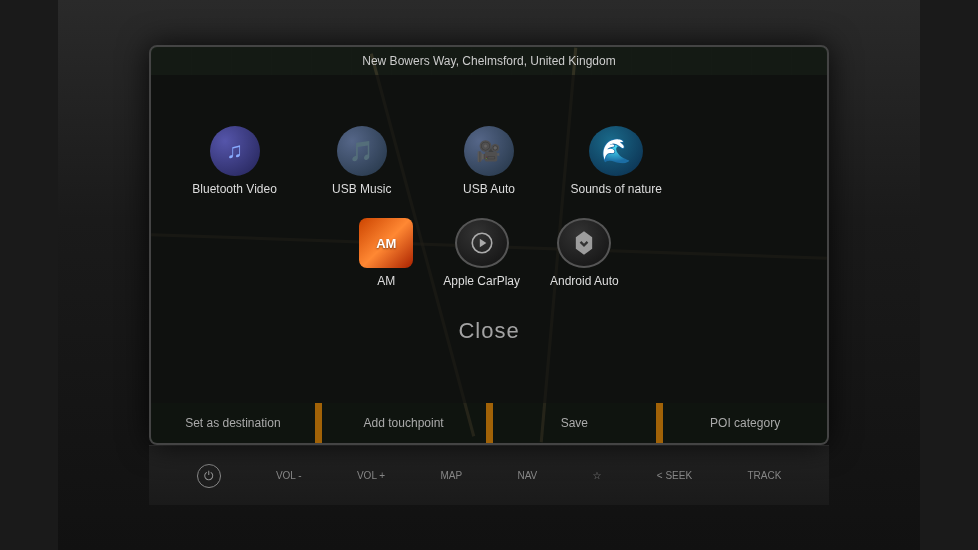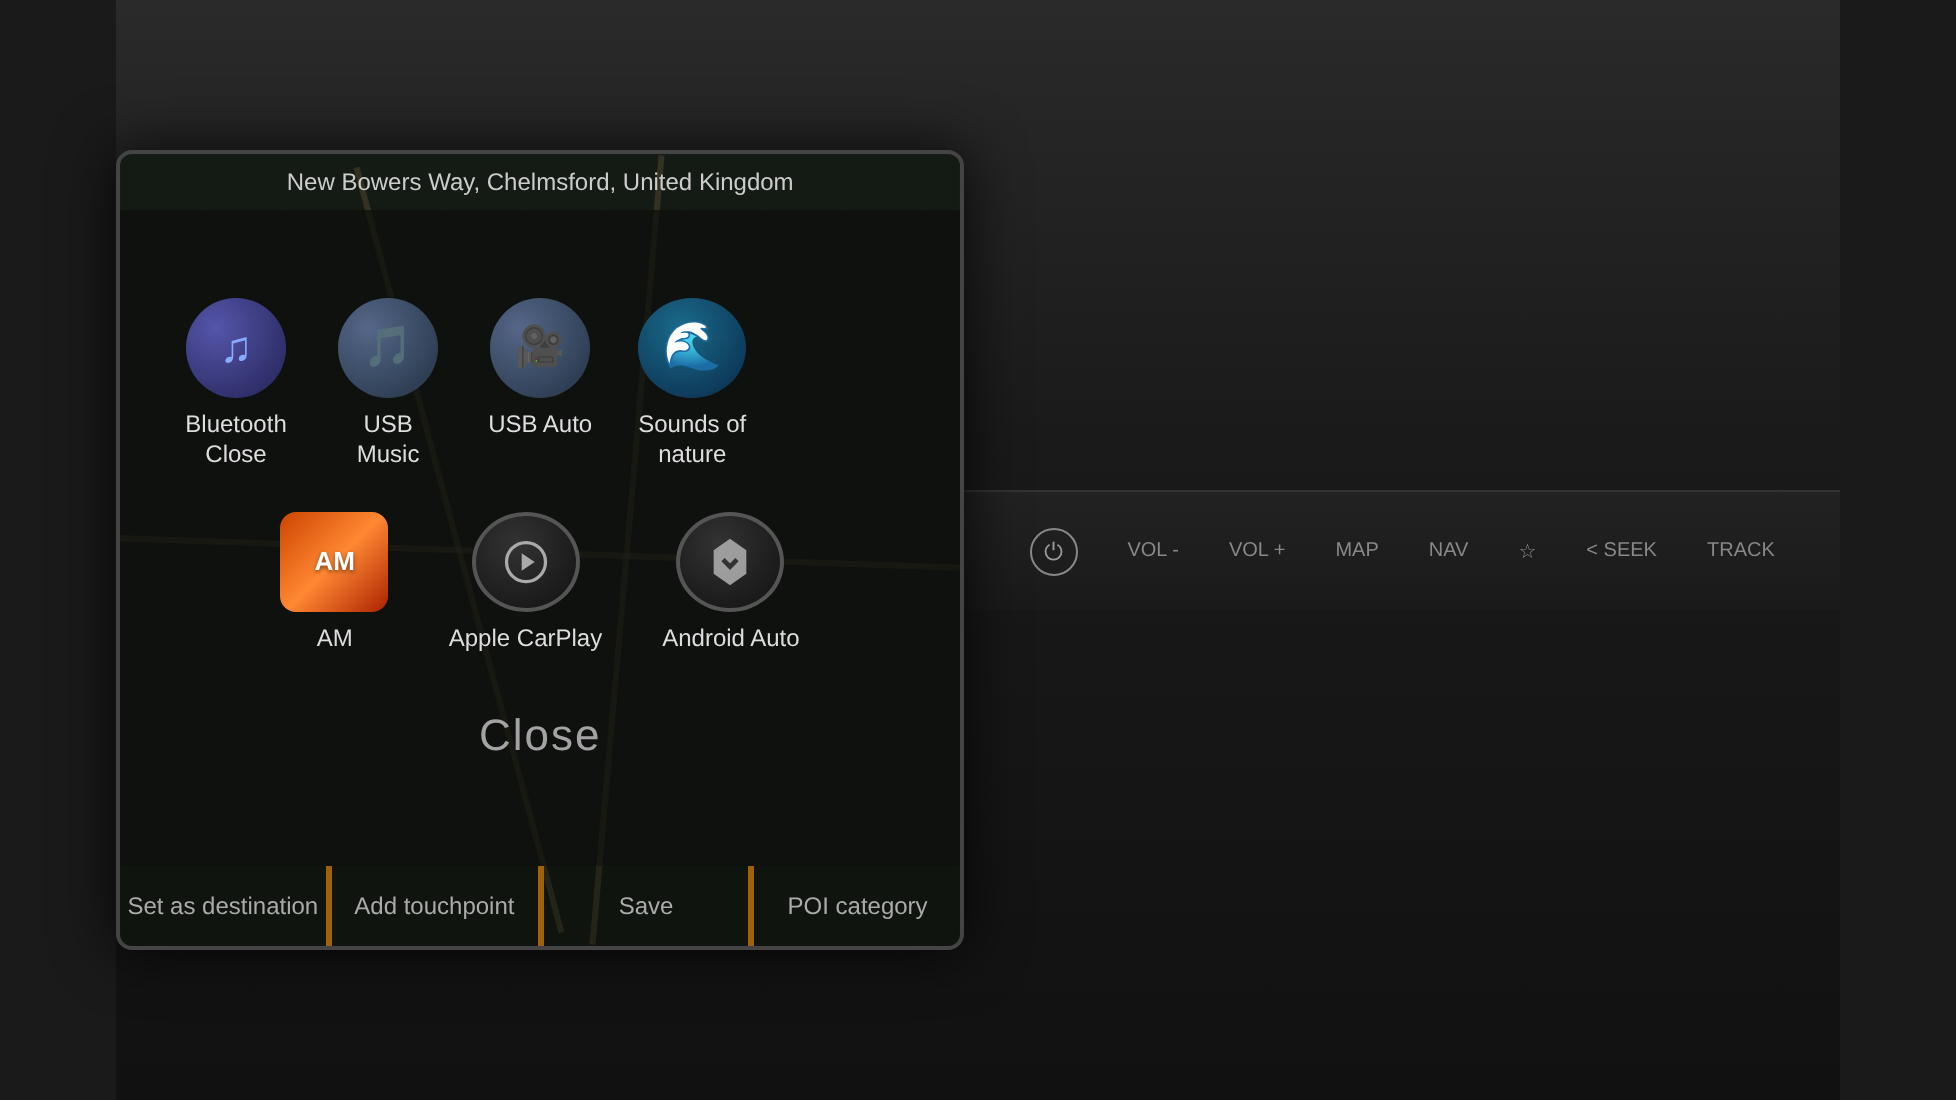--- a/index.html
+++ b/index.html
@@ -13,21 +13,21 @@
       flex-direction: column;
       align-items: center;
       justify-content: center;
     }
 
     .car-surround {
       width: 862px;
       height: 550px;
       background: linear-gradient(180deg, #2a2a2a 0%, #1a1a1a 40%, #111 100%);
       display: flex;
-      flex-direction: row;
+      flex-direction: column;
       align-items: center;
       justify-content: center;
       position: relative;
     }
 
     
     .screen-container {
       width: 680px;
       height: 400px;
       border-radius: 8px;
@@ -88,21 +88,21 @@
       z-index: 5;
     }
 
     .toolbar-btn {
       flex: 1;
       display: flex;
       align-items: center;
       justify-content: center;
       color: #aaa;
       font-size: 12px;
-      border-right: 3px solid #a16207;
+      border-right: 7px solid #a16207;
       cursor: pointer;
     }
     .toolbar-btn:last-child { border-right: none; }
 
     
     .media-overlay {
       position: absolute;
       top: 28px;
       left: 0;
       right: 0;
@@ -353,21 +353,21 @@
       <span>New Bowers Way, Chelmsford, United Kingdom</span>
     </div>
 
     <div class="media-overlay">
 
       <div class="media-grid">
 
 
         <div class="media-item">
           <div class="icon-bluetooth">♫</div>
-          <span class="media-label">Bluetooth Close</span>
+          <span class="media-label">Bluetooth Video</span>
         </div>
 
         <div class="media-item">
           <div class="icon-usb-music">🎵</div>
           <span class="media-label">USB Music</span>
         </div>
 
         <div class="media-item">
           <div class="icon-usb-video">🎥</div>
           <span class="media-label">USB Auto</span>

